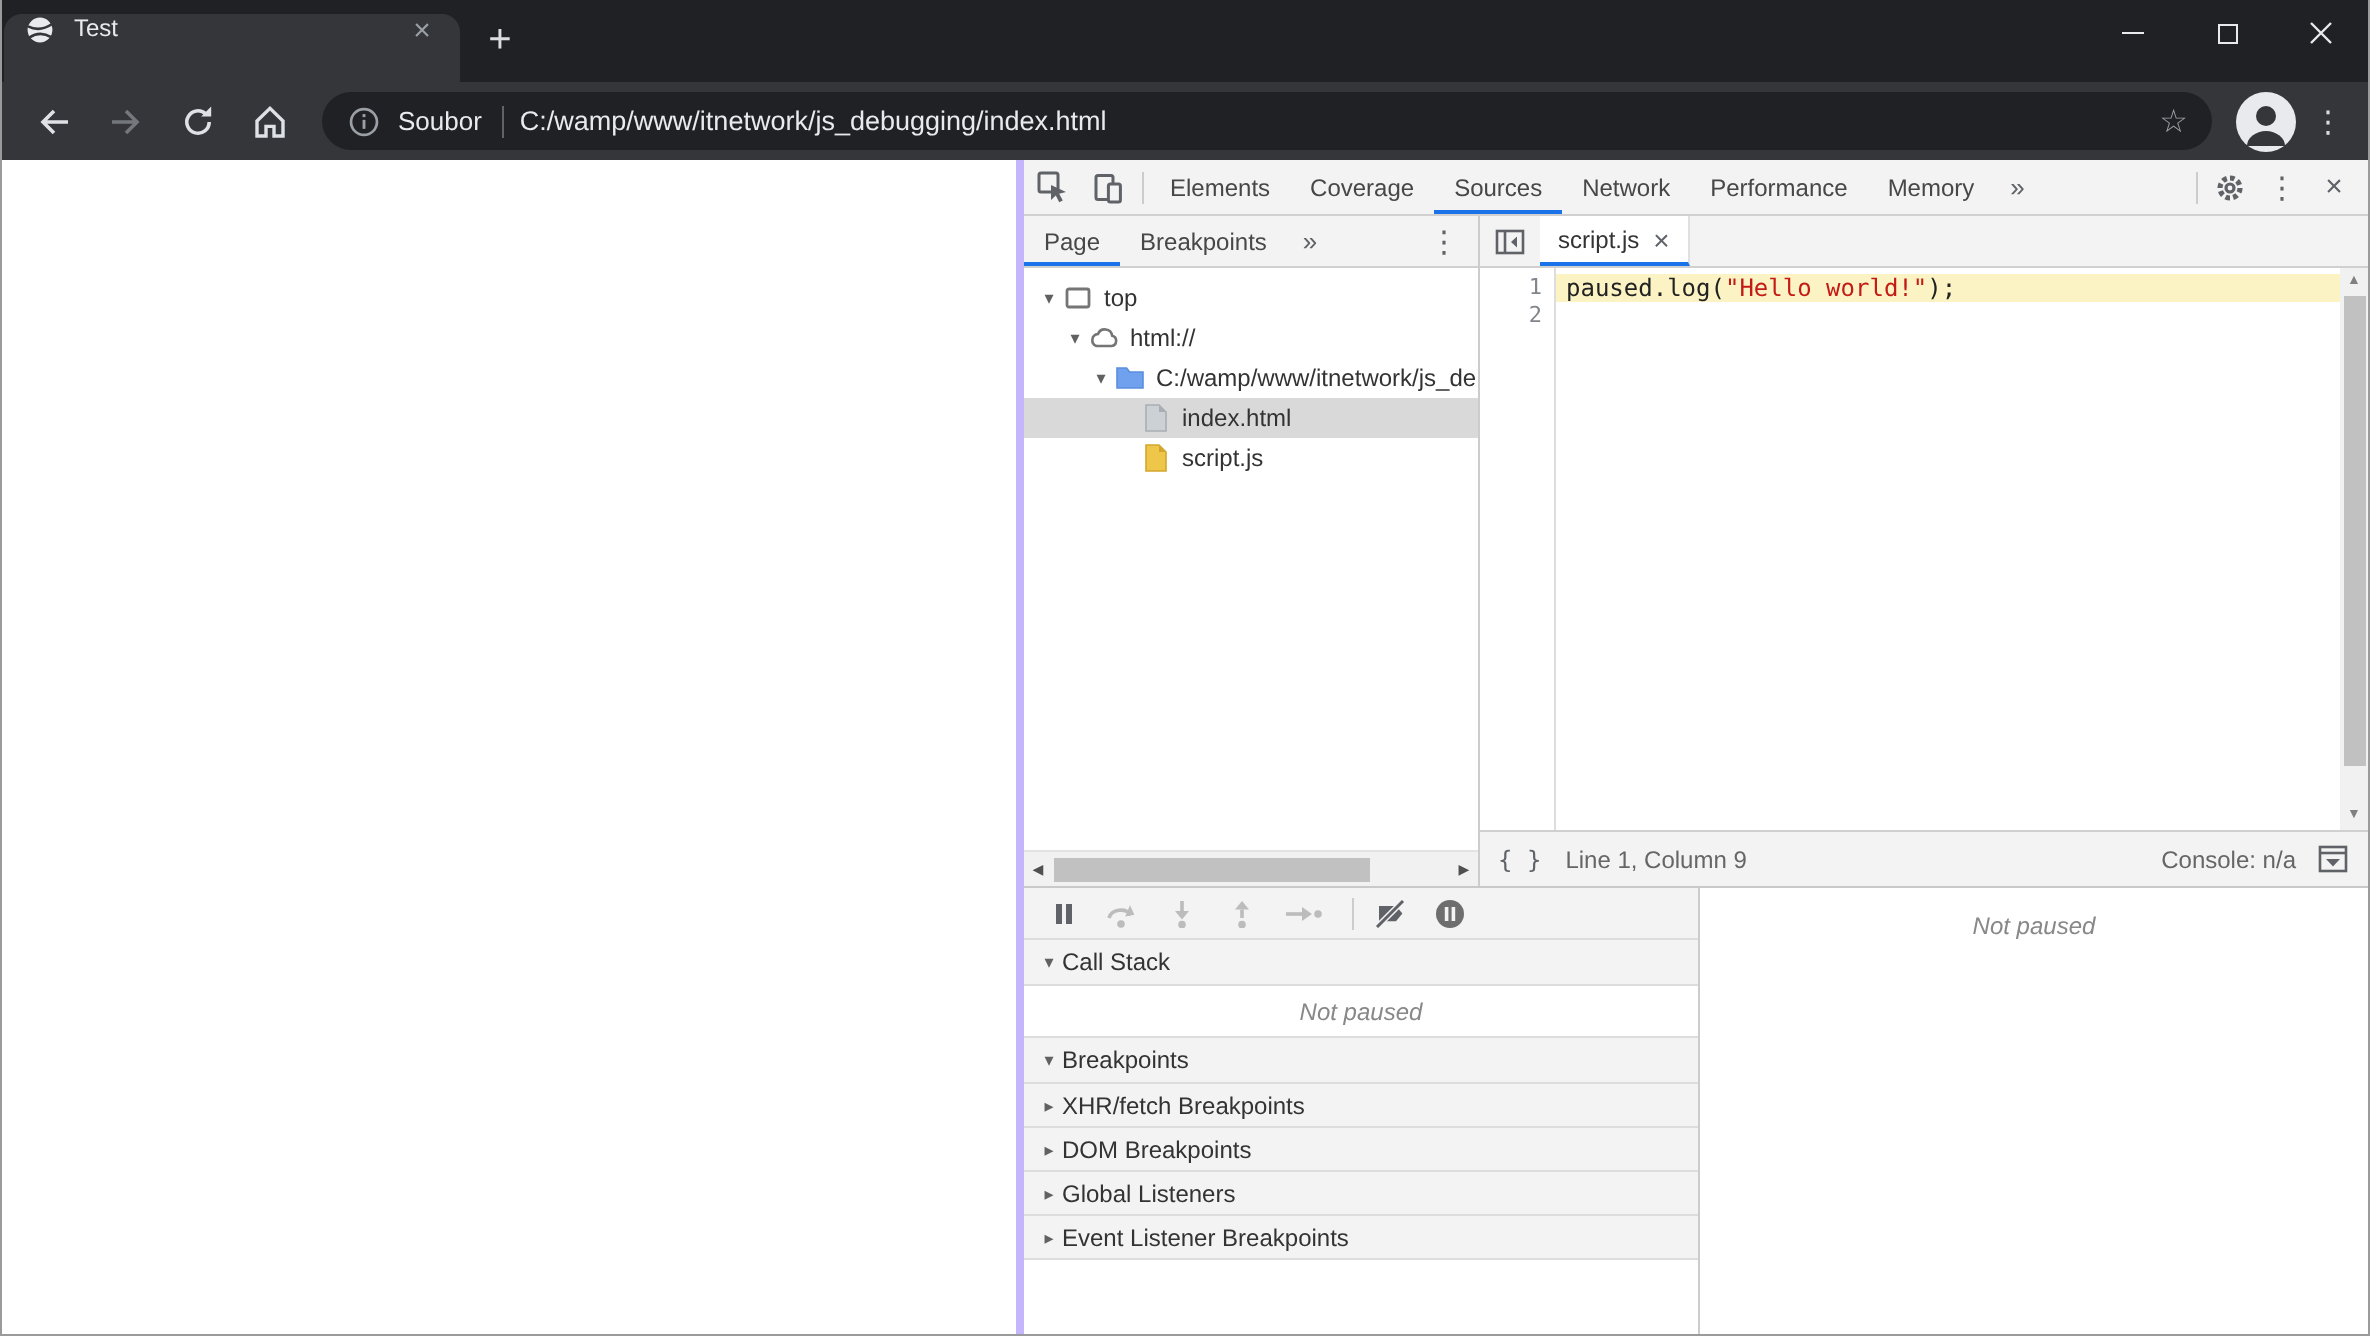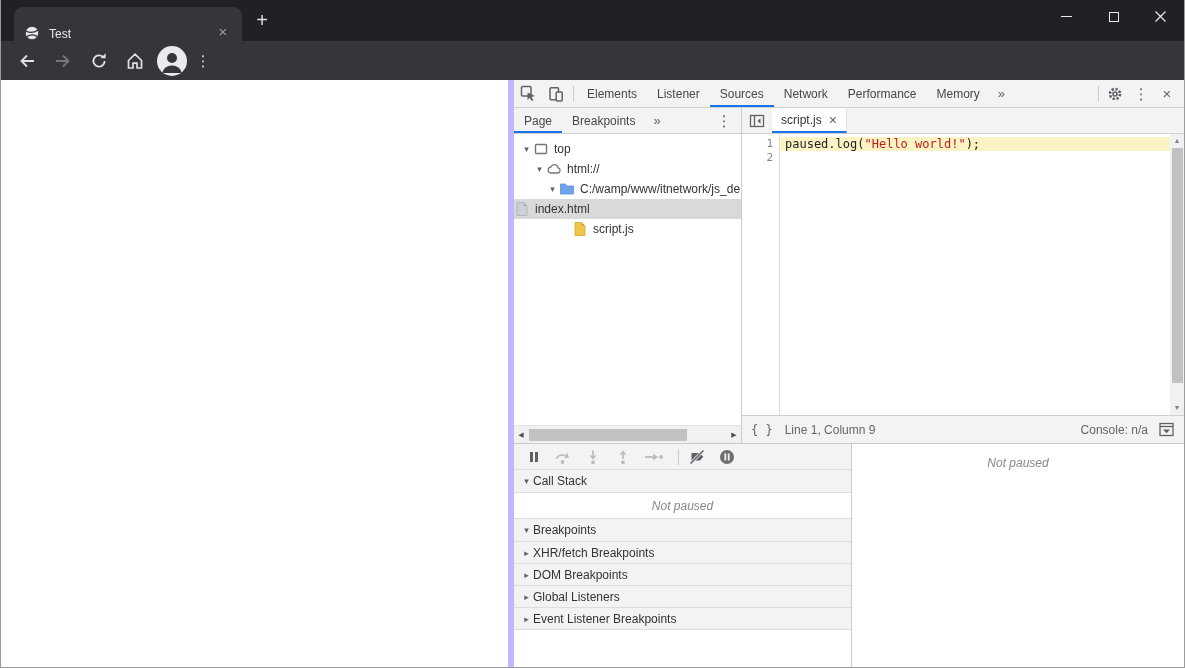--- a/index.html
+++ b/index.html
@@ -7,22 +7,22 @@
   body {
     width:1185px; height:668px; overflow:hidden;
     font-family:"Liberation Sans", sans-serif;
     background:#ffffff;
   }
   .window { width:1185px; height:668px; display:flex; flex-direction:column;
     border-left:1px solid #9b9b9b; border-right:1px solid #9b9b9b; border-bottom:1px solid #9b9b9b; }
 
   
   .tabstrip { height:41px; background:#202124; display:flex; align-items:flex-end; position:relative; flex:none; }
-  .tab { margin-left:13px; width:228px; height:34px; background:#35363a; border-radius:9px 9px 0 0;
-    display:flex; align-items:flex-end; padding:0 10px; color:#e8eaed; font-size:12px; }
+  .tab { margin-left:1px; width:228px; height:34px; background:#35363a; border-radius:9px 9px 0 0;
+    display:flex; align-items:flex-start; padding:0 10px; color:#e8eaed; font-size:12px; }
   .tab-title { flex:1; margin-left:9px; white-space:nowrap; overflow:hidden; }
   .tab-close { color:#9aa0a6; font-size:15px; width:18px; height:18px; line-height:17px; text-align:center; border-radius:50%; }
   .newtab { color:#dadce0; font-size:20px; font-weight:300; width:28px; height:28px; line-height:26px; text-align:center; margin:0 0 6px 6px; }
   .win-controls { position:absolute; right:0; top:0; height:33px; display:flex; }
   .win-btn { width:47px; height:33px; display:flex; align-items:center; justify-content:center; }
   .min-glyph { width:11px; height:1px; background:#e8eaed; }
   .max-glyph { width:10px; height:10px; border:1px solid #e8eaed; }
 
   .toolbar { height:39px; background:#35363a; display:flex; align-items:center; padding:0 8px; flex:none; }
   .nav-btn { width:28px; height:28px; display:flex; align-items:center; justify-content:center; margin:0 4px; flex:none; }
@@ -32,21 +32,21 @@
   .omni-url { color:#e8eaed; font-size:13.5px; white-space:nowrap; overflow:hidden; flex:1; }
   .star { color:#9aa0a6; font-size:16px; margin-left:8px; }
   .avatar { width:30px; height:30px; border-radius:50%; background:#e8eaed; display:flex; align-items:center; justify-content:center; margin:0 4px; flex:none; }
   .menu-dots { color:#dadce0; font-size:15px; width:24px; text-align:center; flex:none; }
 
   
   .content { flex:1; display:flex; min-height:0; background:#fff; }
   .page-area { flex:1; background:#fff; }
 
   
-  .devtools { width:676px; flex:none; border-left:6px solid #c4b5fd; display:flex; flex-direction:column; font-size:12px; color:#333; background:#fff; }
+  .devtools { width:676px; flex:none; border-left:4px solid #c4b5fd; display:flex; flex-direction:column; font-size:12px; color:#333; background:#fff; }
   .dt-topbar { height:28px; flex:none; background:#f3f3f3; border-bottom:1px solid #d0d0d0; display:flex; align-items:stretch; }
   .dt-iconbtn { width:28px; display:flex; align-items:center; justify-content:center; flex:none; }
   .vsep { width:1px; height:16px; background:#ccc; margin:auto 3px; flex:none; }
   .dt-tab { padding:0 10px; display:flex; align-items:center; color:#474747; border-bottom:2px solid transparent; padding-top:2px; }
   .dt-tab.selected { border-bottom-color:#1a73e8; }
   .dt-chevron { color:#5f6368; font-size:13px; padding:0 8px; display:flex; align-items:center; }
   .dt-right { margin-left:auto; display:flex; align-items:stretch; padding-right:4px; }
   .glyph-btn { width:26px; display:flex; align-items:center; justify-content:center; color:#5f6368; font-size:15px; }
 
   .dt-upper { height:335px; flex:none; display:flex; min-width:0; }
@@ -147,20 +147,31 @@
       <svg width="20" height="20" viewBox="0 0 20 20">
         <path d="M15.6 10 a5.6 5.6 0 1 1 -1.7 -4" stroke="#dee1e6" stroke-width="1.8" fill="none"></path>
         <path d="M16.6 2.2 L16.6 7.2 L11.6 7.2 Z" fill="#dee1e6"></path>
       </svg>
     </div>
     <div class="nav-btn">
       <svg width="20" height="20" viewBox="0 0 20 20">
           <path d="M3.5 9.5 L10 3.2 L16.5 9.5 V17 H12 v-4.8 H8 V17 H3.5 Z" stroke="#dee1e6" stroke-width="1.7" fill="none"></path>
         </svg>
     </div>
+    <div class="omnibox">
+      <svg width="18" height="18" viewBox="0 0 20 20">
+        <circle cx="10" cy="10" r="7.2" stroke="#9aa0a6" stroke-width="1.5" fill="none"></circle>
+        <rect x="9.2" y="8.8" width="1.6" height="5" fill="#9aa0a6"></rect>
+        <rect x="9.2" y="5.6" width="1.6" height="1.7" fill="#9aa0a6"></rect>
+      </svg>
+      <span class="omni-label">Soubor</span>
+      <span class="omni-sep"></span>
+      <span class="omni-url">C:/wamp/www/itnetwork/js_debugging/index.html</span>
+      <span class="star">☆</span>
+    </div>
     <div class="avatar">
       <svg width="30" height="30" viewBox="0 0 30 30">
         <circle cx="15" cy="12" r="5" fill="#35363a"></circle>
         <path d="M5.5 27 a9.5 7.5 0 0 1 19 0 Z" fill="#35363a"></path>
       </svg>
     </div>
     <div class="menu-dots">⋮</div>
   </div>
 
   <div class="content">
@@ -179,21 +190,21 @@
           <svg width="16" height="16" viewBox="0 0 16 16">
             <rect x="2" y="1.8" width="8.5" height="12" rx="1" fill="none" stroke="#5f6368" stroke-width="1.5"></rect>
             <rect x="8.2" y="6" width="6" height="9" rx="1" fill="#f3f3f3" stroke="#5f6368" stroke-width="1.5"></rect>
           </svg>
         </div>
         <div class="vsep"></div>
         <div class="dt-tab">
             <span>Elements</span>
           </div>
         <div class="dt-tab">
-            <span>Listener</span>
+            <span>Coverage</span>
           </div>
         <div class="dt-tab selected">
             <span>Sources</span>
           </div>
         <div class="dt-tab">
             <span>Network</span>
           </div>
         <div class="dt-tab">
             <span>Performance</span>
           </div>
@@ -245,21 +256,21 @@
                 </svg>
               <span class="tree-label">html://</span>
             </div>
             <div class="tree-row" style="padding-left:32px">
               <span class="twisty">▾</span>
               <svg class="tree-icon" viewBox="0 0 16 16">
                   <path d="M1.5 3 h4.8 l1.5 2 h6.7 v8 h-13 Z" fill="#70a1ee" stroke="#5a8edb" stroke-width="0.8"></path>
                 </svg>
               <span class="tree-label">C:/wamp/www/itnetwork/js_de</span>
             </div>
-            <div class="tree-row selected" style="">
+            <div class="tree-row selected" style="padding-left:58px">
               <svg class="tree-icon" viewBox="0 0 16 16">
                 <path d="M3 1.5 h6.5 l3.5 3.5 v9.5 h-10 Z" fill="#ccd1d6" stroke="#a9aeb4" stroke-width="0.8"></path>
                 <path d="M9.5 1.5 v3.5 h3.5 Z" fill="#a9aeb4"></path>
               </svg>
               <span class="tree-label">index.html</span>
             </div>
             <div class="tree-row" style="padding-left:58px">
               <svg class="tree-icon" viewBox="0 0 16 16">
                 <path d="M3 1.5 h6.5 l3.5 3.5 v9.5 h-10 Z" fill="#eec64a" stroke="#d3a72e" stroke-width="0.8"></path>
                 <path d="M9.5 1.5 v3.5 h3.5 Z" fill="#d3a72e"></path>

